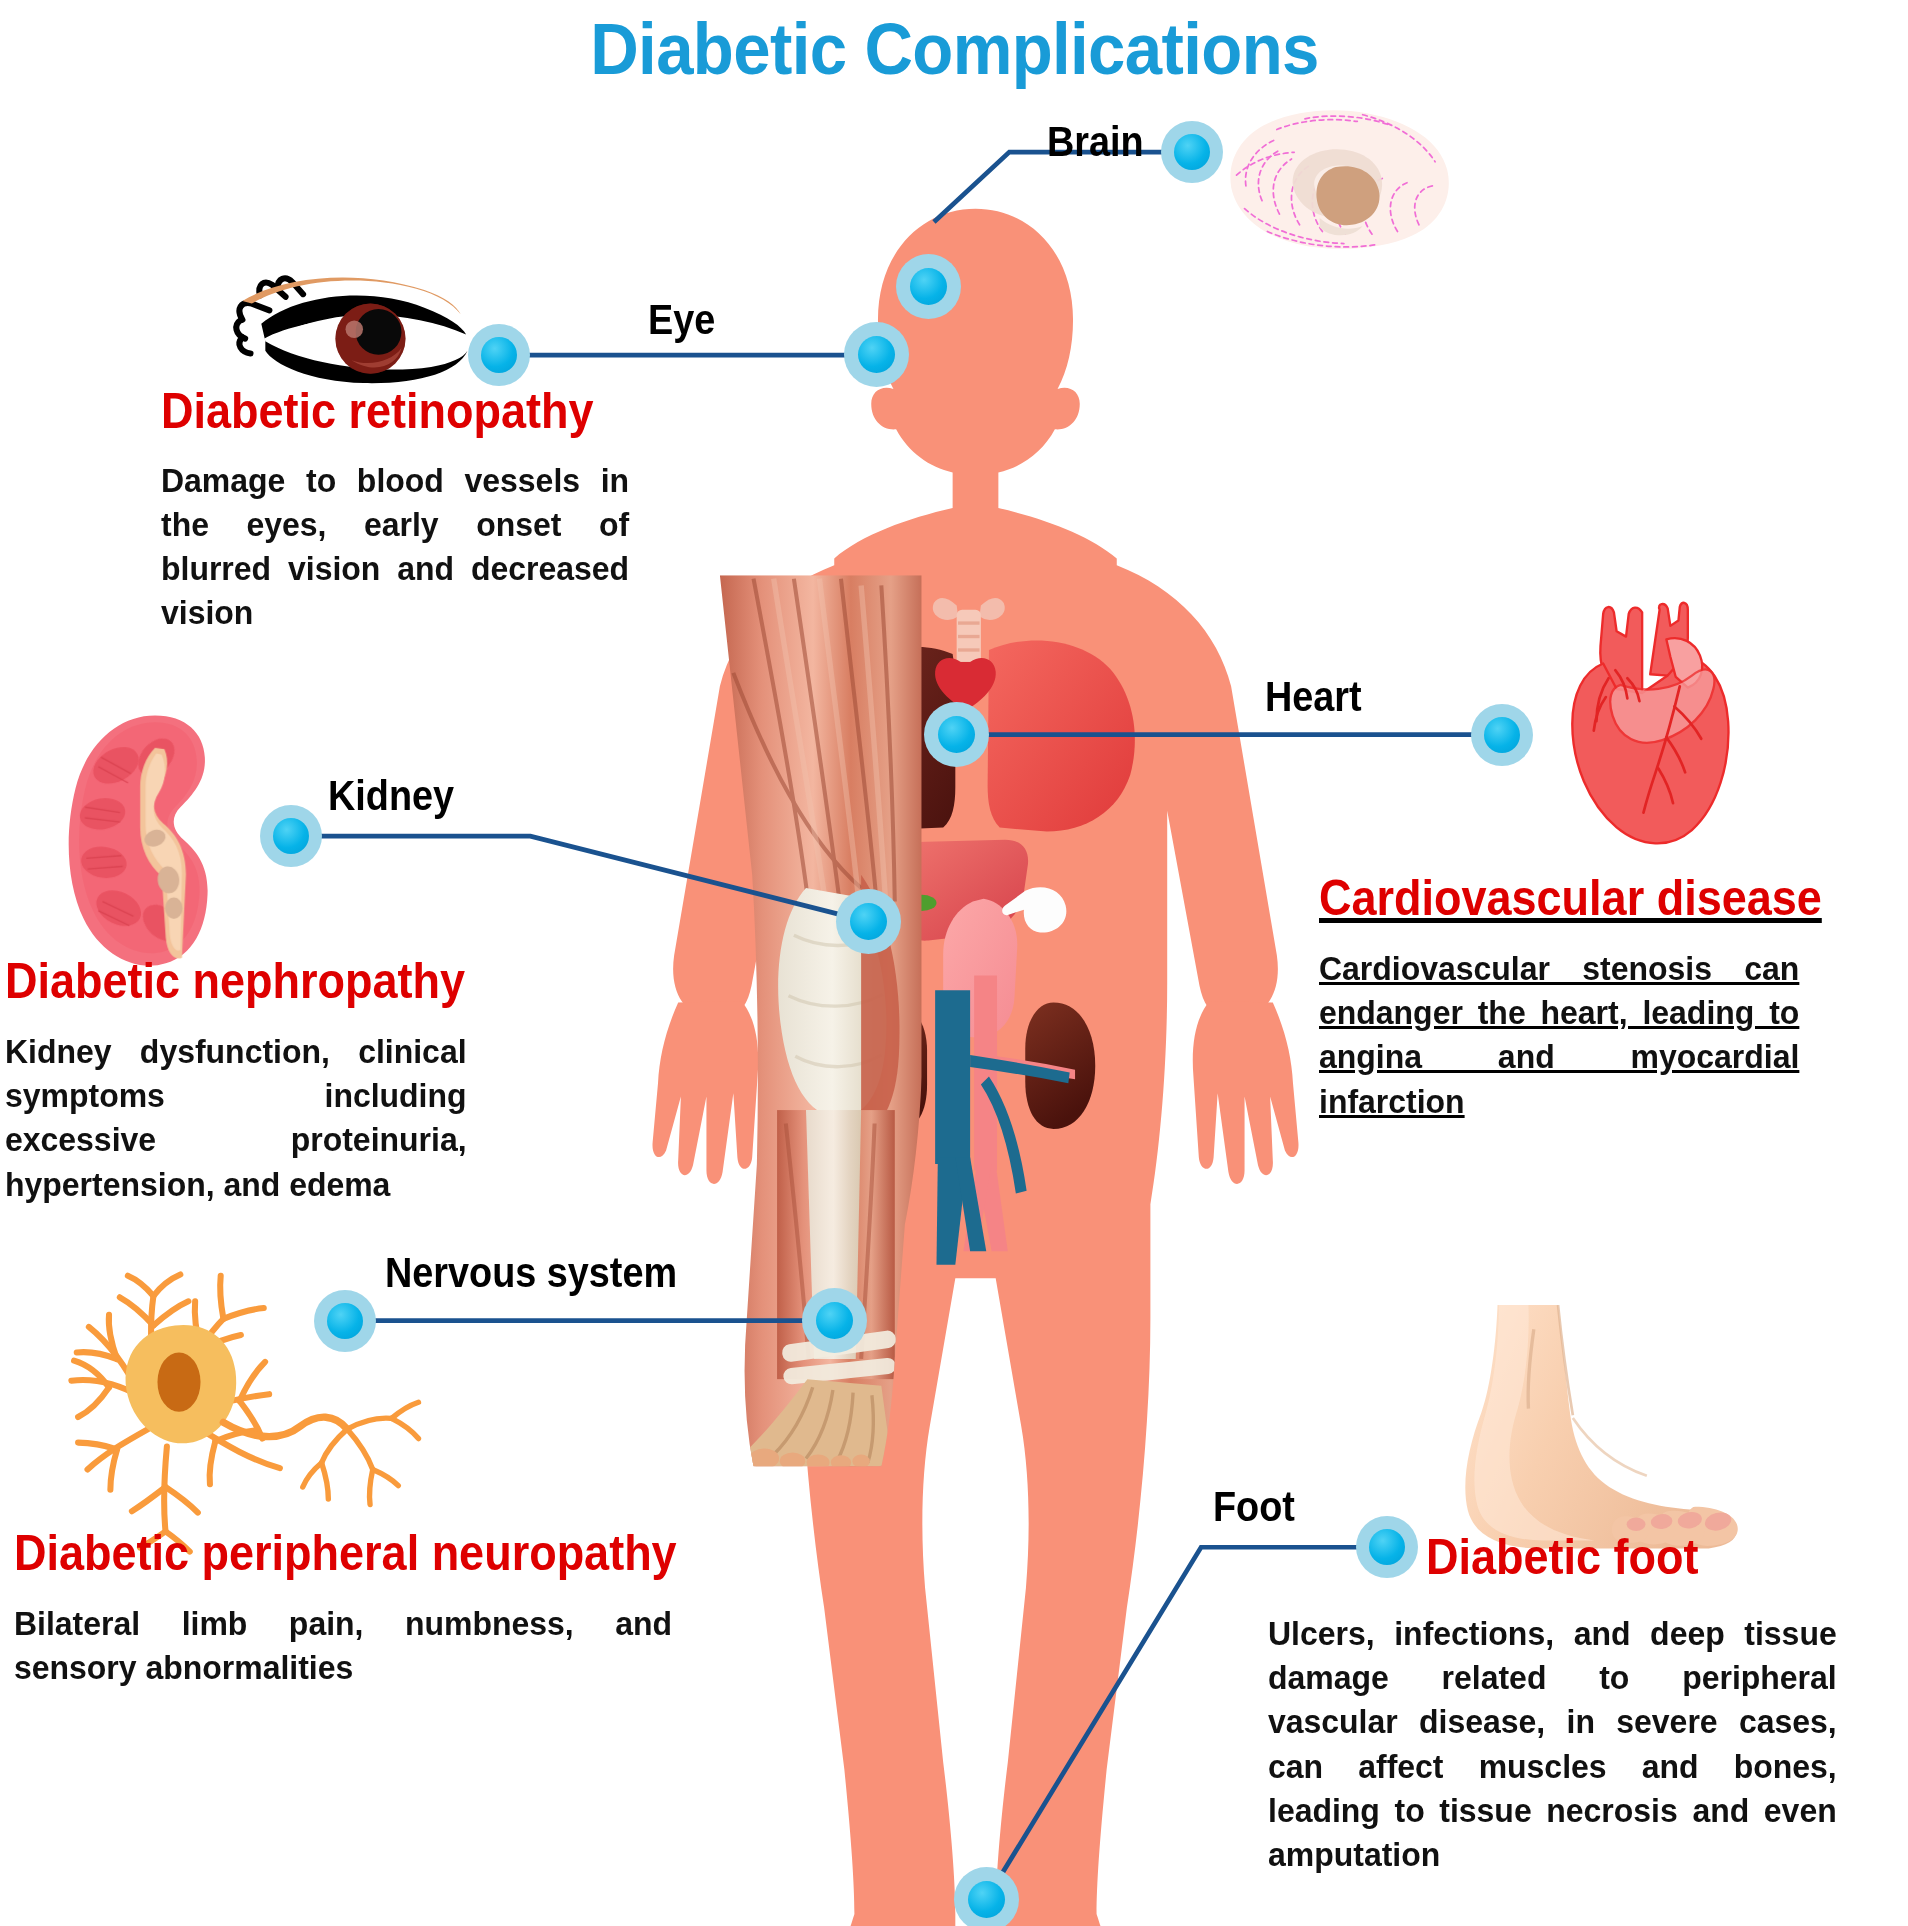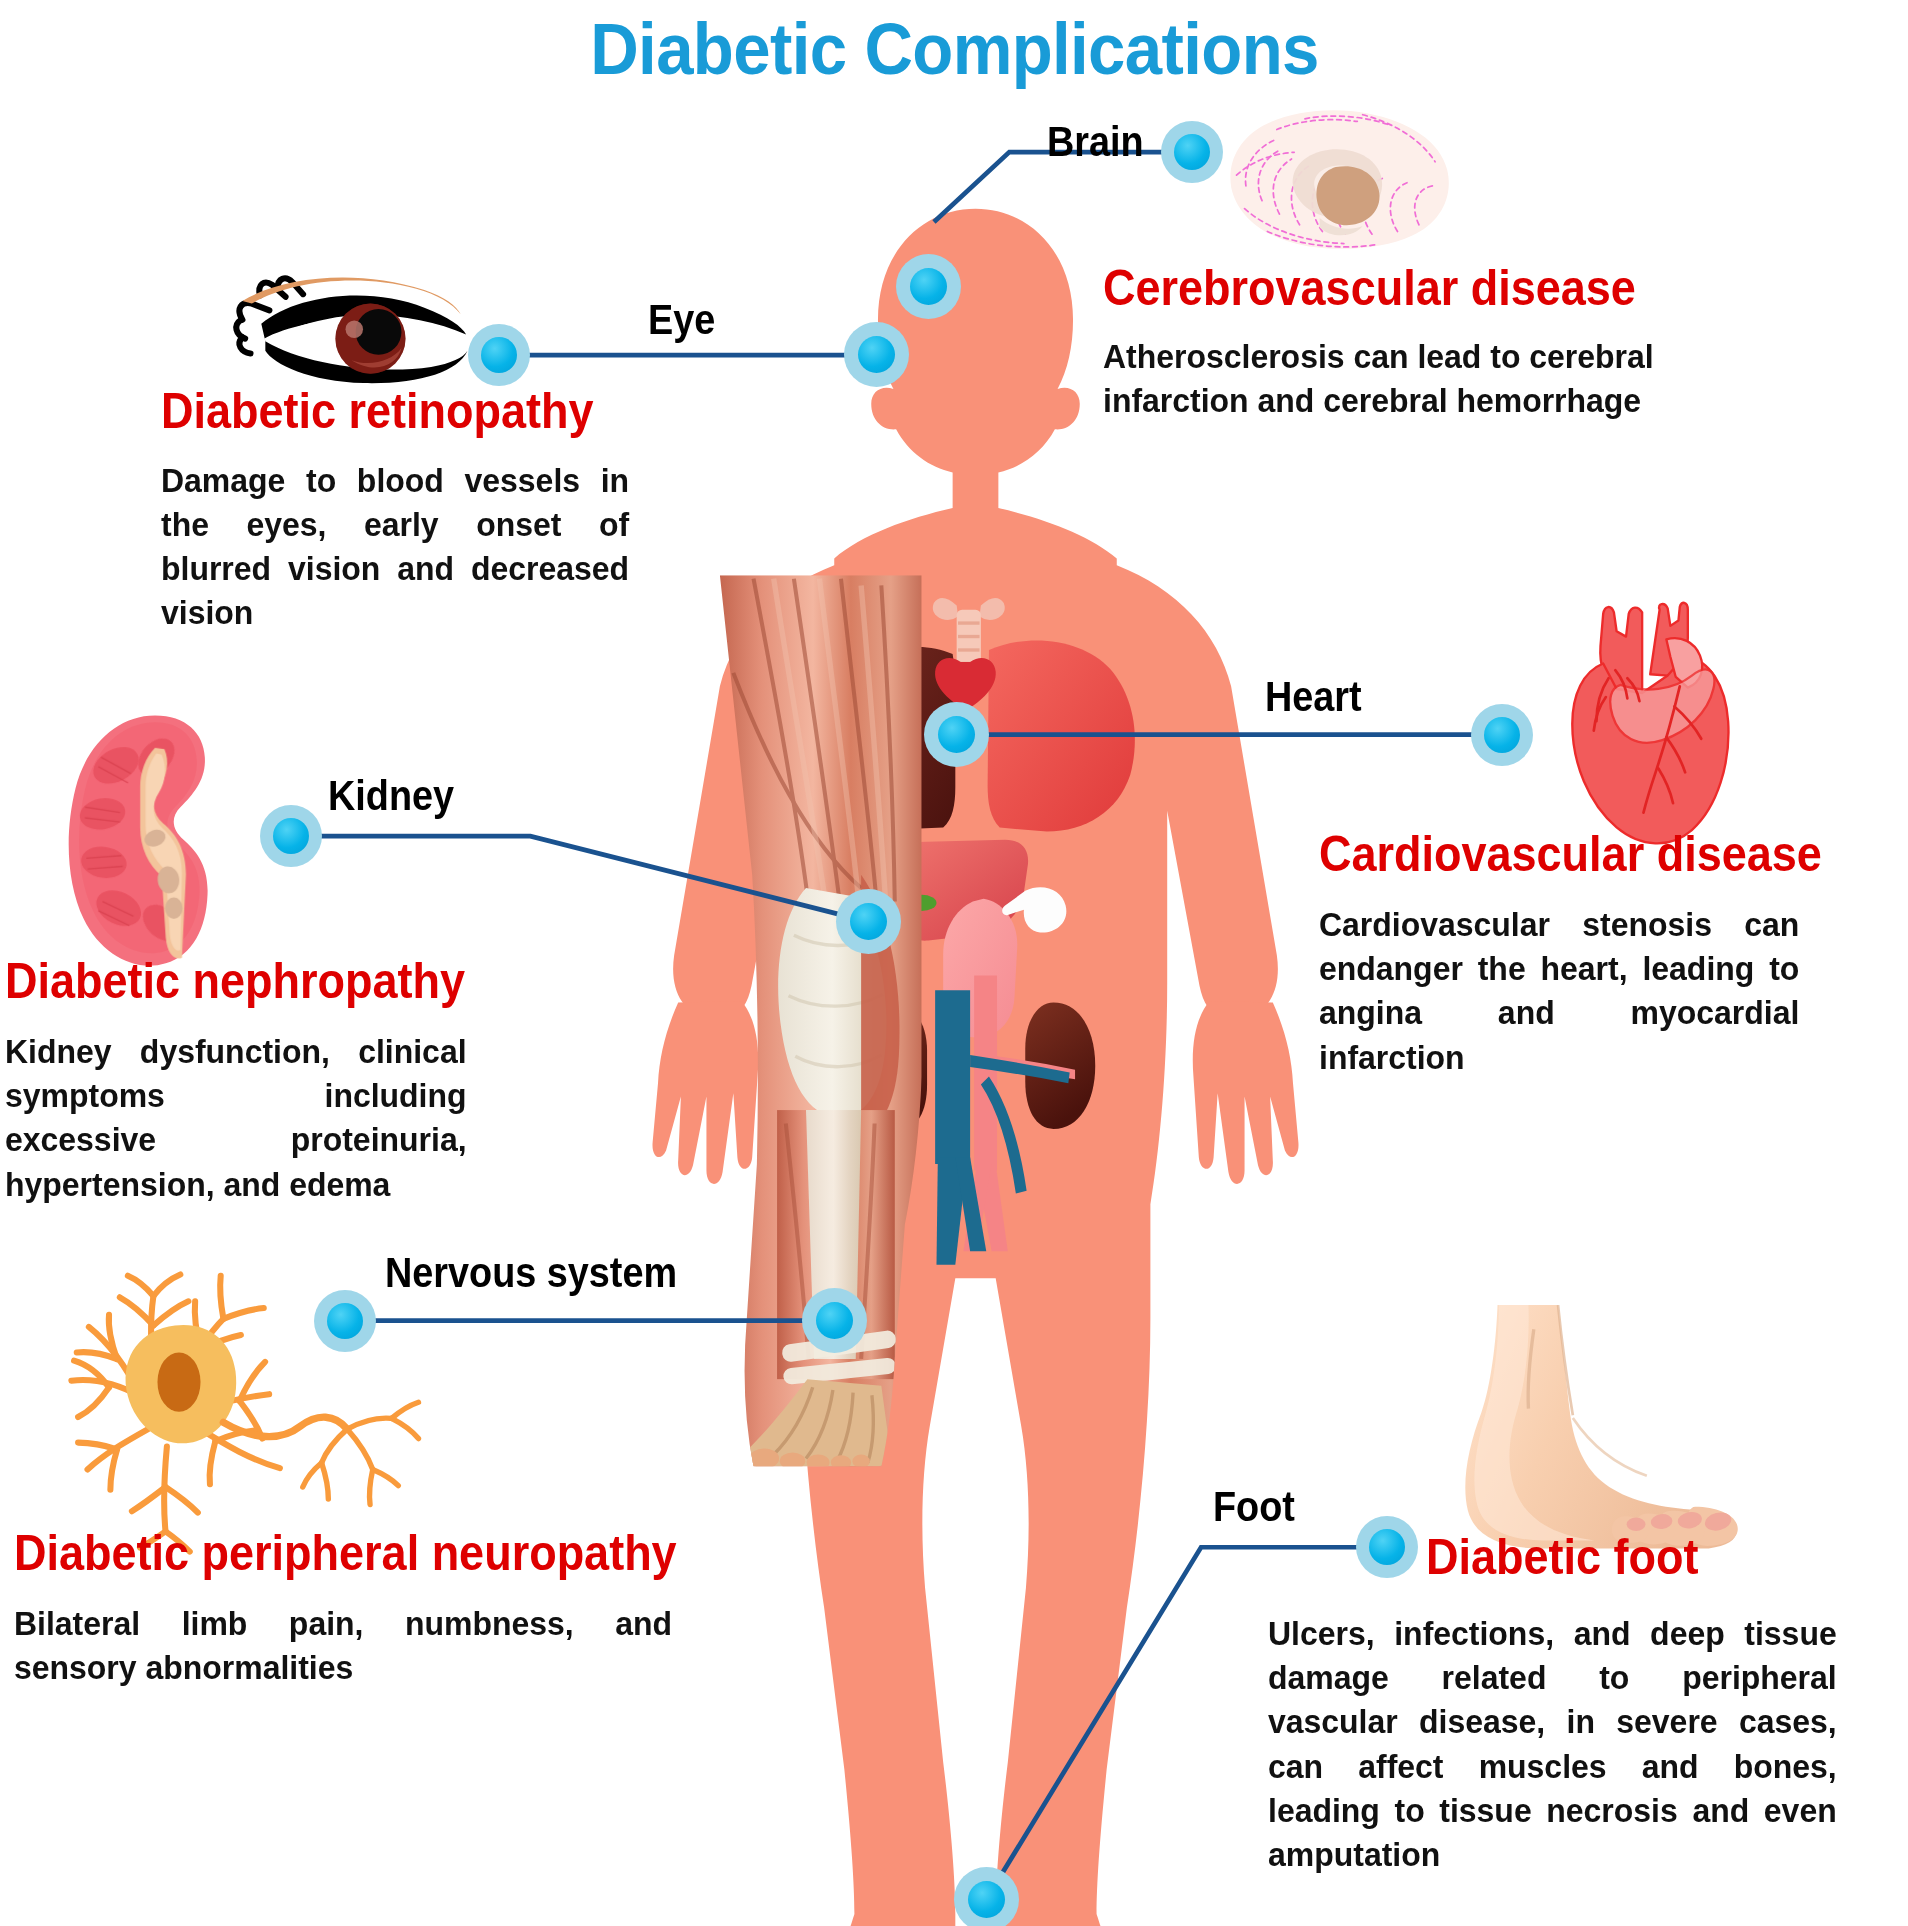--- a/index.html
+++ b/index.html
@@ -531,26 +531,22 @@
     </g>
     <path d="M196,0 C202,60 210,116 218,164" stroke="#E0B392" stroke-width="4" fill="none" opacity="0.7"></path>
     <path d="M218,168 C246,210 282,238 328,254" stroke="#E3B996" stroke-width="4" fill="none" opacity="0.6"></path>
   </svg>
 
   <div style="position:absolute; left:161px; top:385px; width:511px;">
     <div class="heading">Diabetic retinopathy</div>
     <div class="body-text" style="margin-top:20px; width:498px;">Damage to blood vessels in the eyes, early onset of blurred vision and decreased vision</div>
   </div>
 
-  <div style="position:absolute; left:1103px; top:262px; width:605px;">
-    <div class="heading">Cerebrovascular disease</div>
-    <div class="body-text" style="margin-top:19px; width:592px; text-align:left;">Atherosclerosis can lead to cerebral infarction and cerebral hemorrhage</div>
-  </div>
-
-  <div style="position:absolute; left:1319px; top:828px; width:565px;">
+
+  <div style="position:absolute; left:1319px; top:872px; width:565px;text-decoration:underline;">
     <div class="heading">Cardiovascular disease</div>
     <div class="body-text" style="margin-top:21.5px; width:511px;">Cardiovascular stenosis can endanger the heart, leading to angina and myocardial infarction</div>
   </div>
 
   <div style="position:absolute; left:13.5px; top:1527px; width:727px;">
     <div class="heading">Diabetic peripheral neuropathy</div>
     <div class="body-text" style="margin-top:21.5px; width:700px;">Bilateral limb pain, numbness, and sensory abnormalities</div>
   </div>
 
   <div style="position:absolute; left:5.4px; top:955px; width:511px;">

